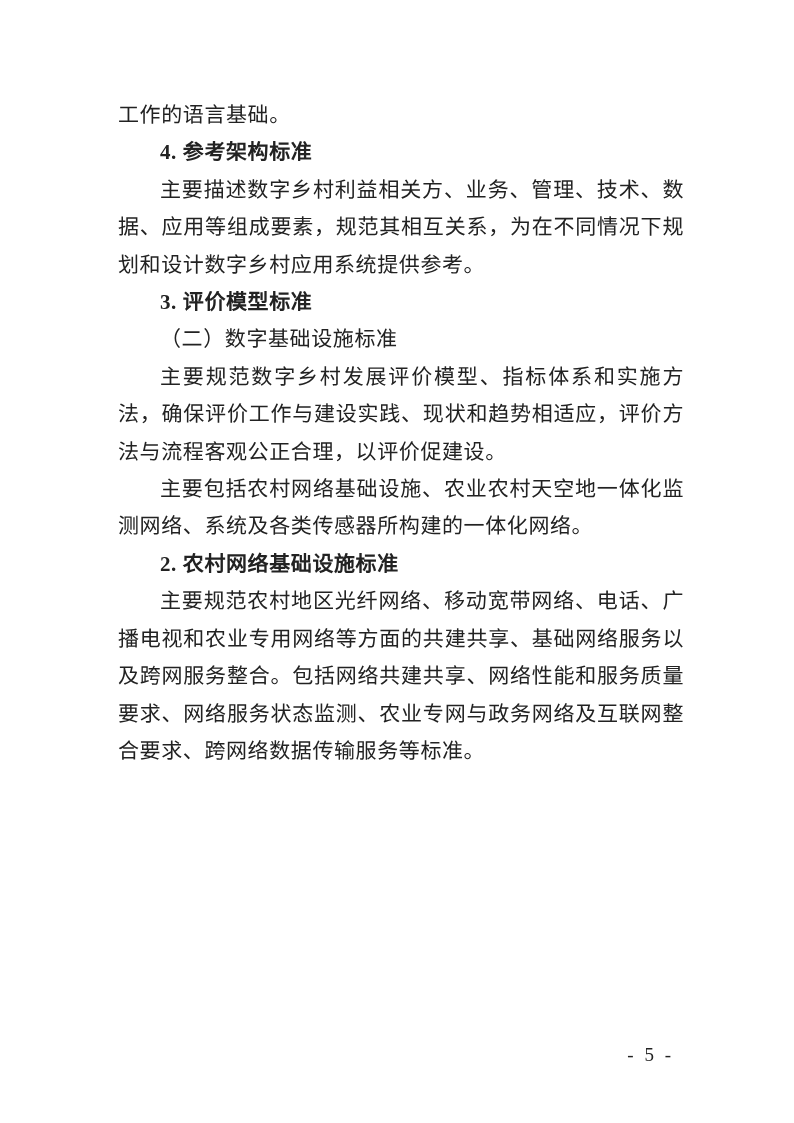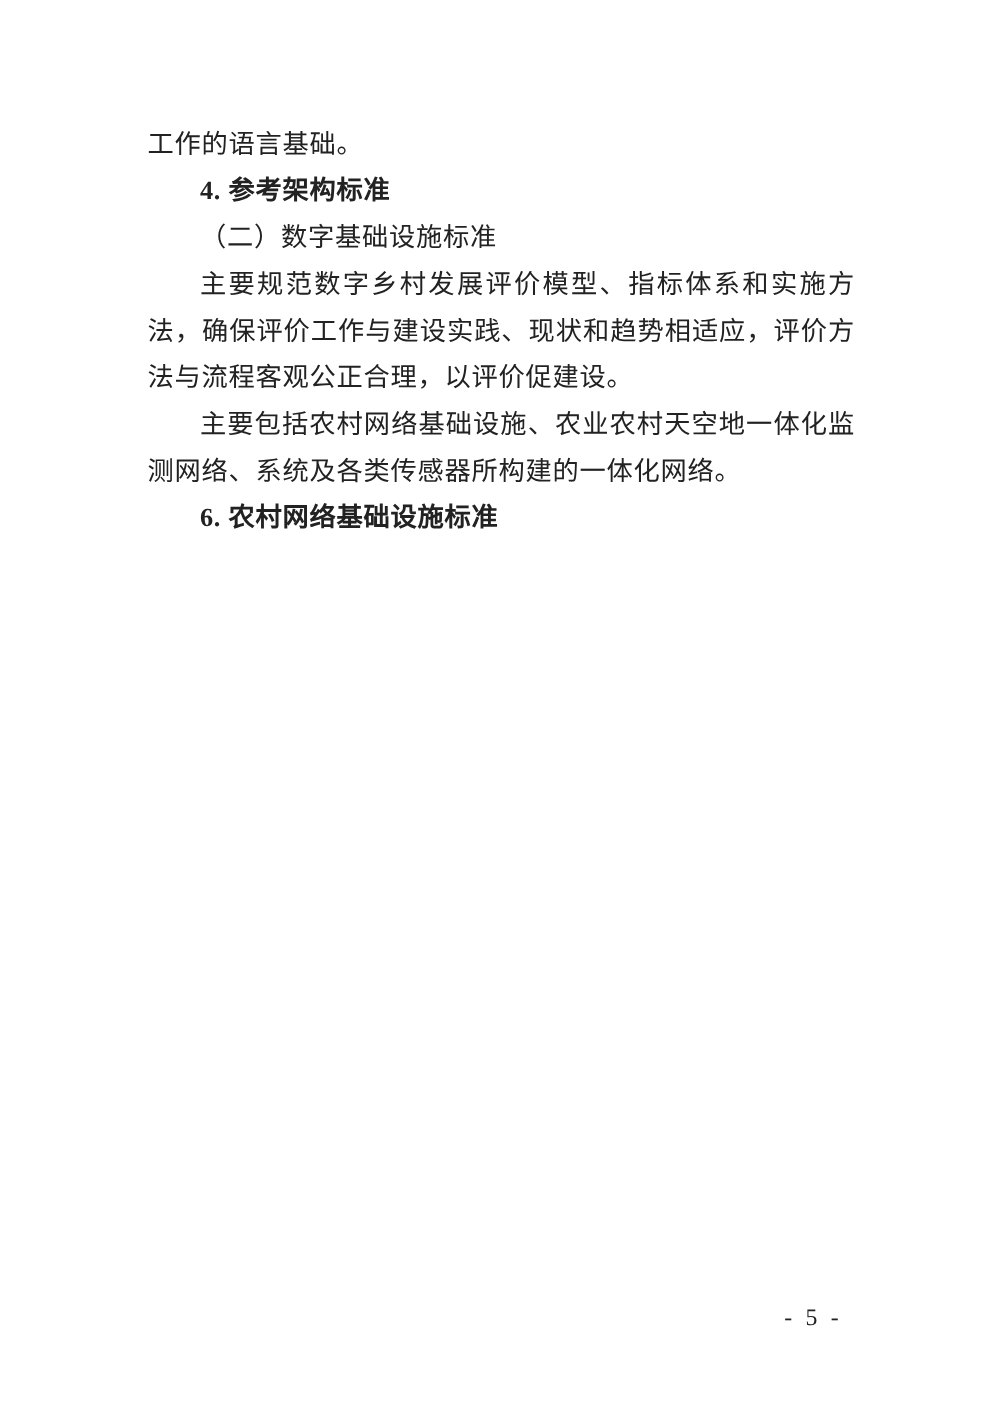--- a/index.html
+++ b/index.html
@@ -57,19 +57,22 @@
     font-family: "Liberation Serif", "DejaVu Serif", serif;
   }
 </style>
 </head>
 <body>
 
 <div class="page">
   <div class="content">
       <p class="para body noindent">工作的语言基础。</p>
       <p class="para heading-bold">4. 参考架构标准</p>
+      <p class="para body">主要描述数字乡村利益相关方、业务、管理、技术、数据、应用等组成要素，规范其相互关系，为在不同情况下规划和设计数字乡村应用系统提供参考。</p>
+      <p class="para heading-bold">3. 评价模型标准</p>
       <p class="para heading-kai">（二）数字基础设施标准</p>
       <p class="para body">主要规范数字乡村发展评价模型、指标体系和实施方法，确保评价工作与建设实践、现状和趋势相适应，评价方法与流程客观公正合理，以评价促建设。</p>
       <p class="para body">主要包括农村网络基础设施、农业农村天空地一体化监测网络、系统及各类传感器所构建的一体化网络。</p>
-      <p class="para heading-bold">6. 农村网络基础设施标准</p>
+      <p class="para heading-bold">2. 农村网络基础设施标准</p>
+      <p class="para body">主要规范农村地区光纤网络、移动宽带网络、电话、广播电视和农业专用网络等方面的共建共享、基础网络服务以及跨网服务整合。包括网络共建共享、网络性能和服务质量要求、网络服务状态监测、农业专网与政务网络及互联网整合要求、跨网络数据传输服务等标准。</p>
     </div>
   <div class="page-number">- 5 -</div>
 </div>
 
 </body></html>

